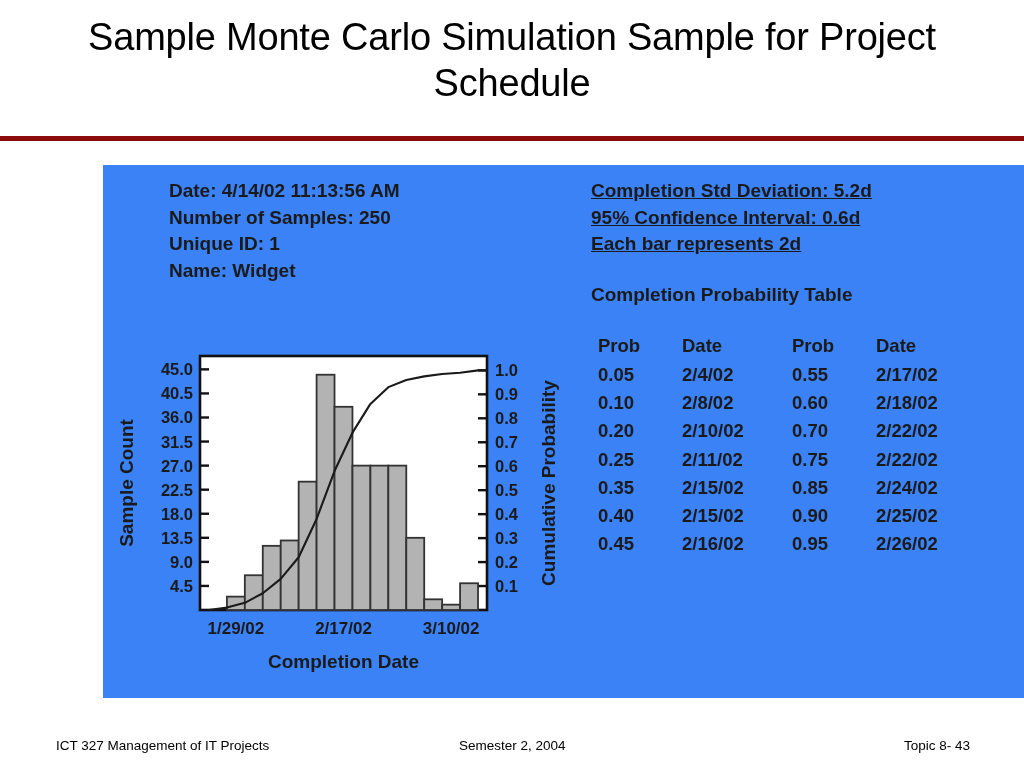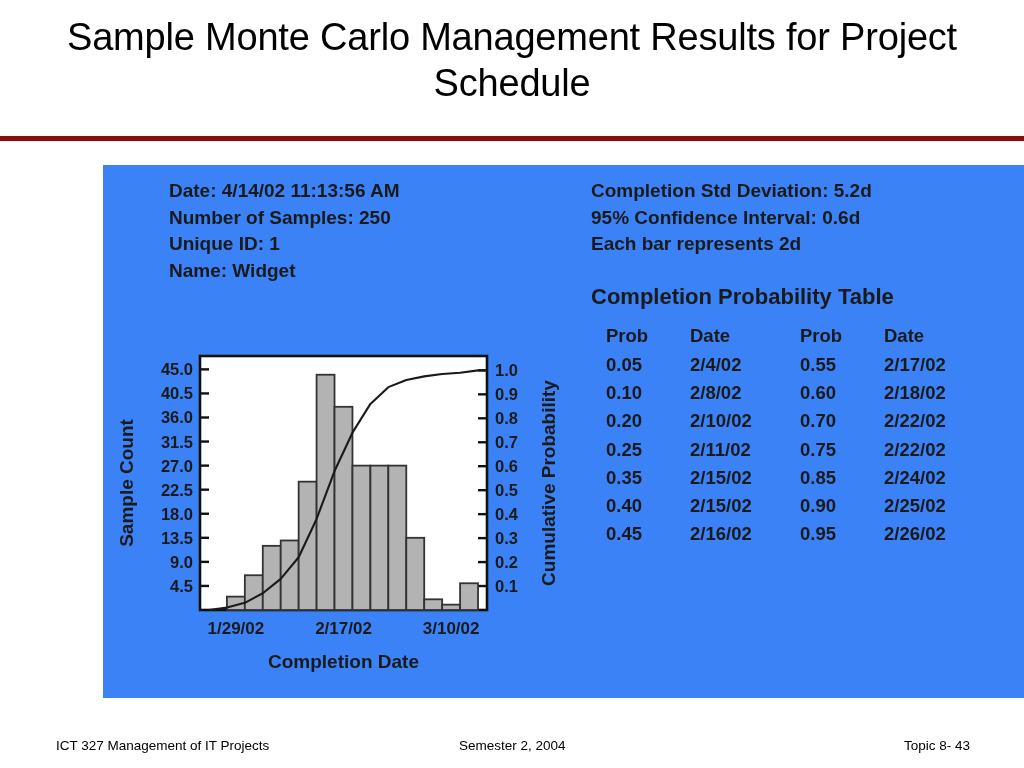--- a/index.html
+++ b/index.html
@@ -43,39 +43,38 @@
   
   .info-block {
     position: absolute;
     font-size: 19px;
     line-height: 26.5px;
     font-weight: 600;
     color: #1a1a1a;
     white-space: pre;
   }
   #sim-meta { left: 66px; top: 13px; }
-  #sim-stats { left: 488px; top: 13px; }
+  #sim-stats { left: 488px; top: 13px; text-decoration: underline; }
 
   #prob-table-title {
     position: absolute;
     left: 488px; top: 119px;
-    font-size: 22px;
+    font-size: 19px;
     font-weight: 600;
     color: #1a1a1a;
   }
 
   
   #prob-table {
     position: absolute;
-    left: 495px; top: 160px;
+    left: 495px; top: 170px;
     border-collapse: collapse;
     font-size: 18.5px;
     font-weight: 600;
     color: #1a1a1a;
-    margin-left: 8px;
   }
   #prob-table td, #prob-table th {
     padding: 0 0 6.2px 0;
     text-align: left;
     font-weight: 600;
   }
   #prob-table th { padding-bottom: 7px; }
   .col-prob-a { width: 84px; }
   .col-date-a { width: 110px; }
   .col-prob-b { width: 84px; }
@@ -97,21 +96,21 @@
     font-size: 13.5px;
     font-stretch: condensed;
   }
   #footer-left   { position: absolute; left: 56px;  top: 0; }
   #footer-center { position: absolute; left: 459px; top: 0; text-align: right; }
   #footer-right  { position: absolute; right: 54px; top: 0; }
 </style>
 </head>
 <body>
 
-<div id="slide-title">Sample Monte Carlo Management Results for Project Schedule</div>
+<div id="slide-title">Sample Monte Carlo Simulation Sample for Project Schedule</div>
 <div id="title-rule"></div>
 
 <div id="report-panel">
 
   <div class="info-block" id="sim-meta">Date: 4/14/02 11:13:56 AM
 Number of Samples: 250
 Unique ID: 1
 Name: Widget</div>
 
   <div class="info-block" id="sim-stats">Completion Std Deviation: 5.2d

